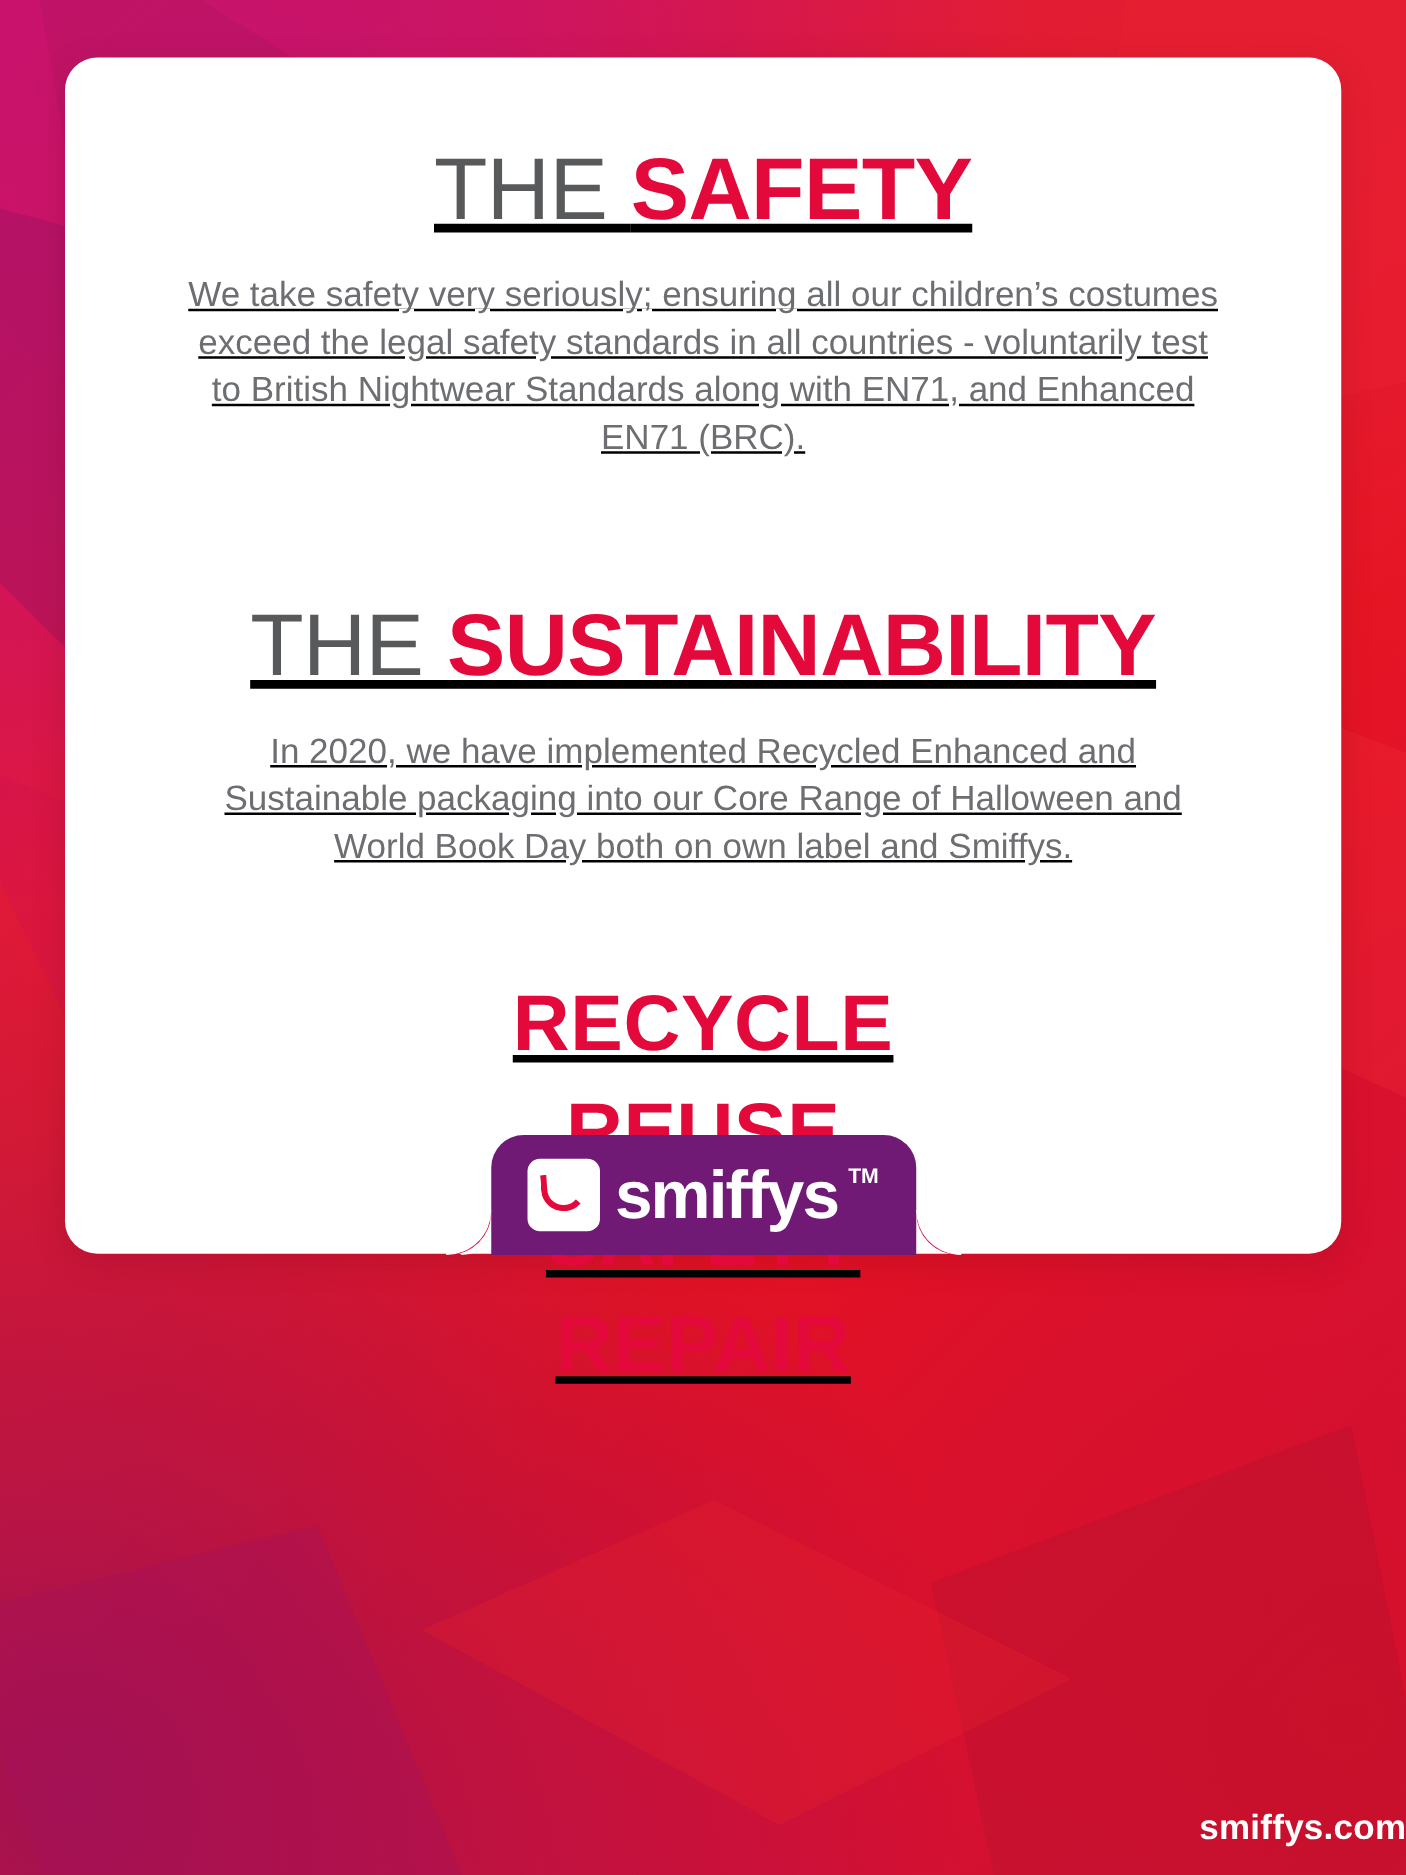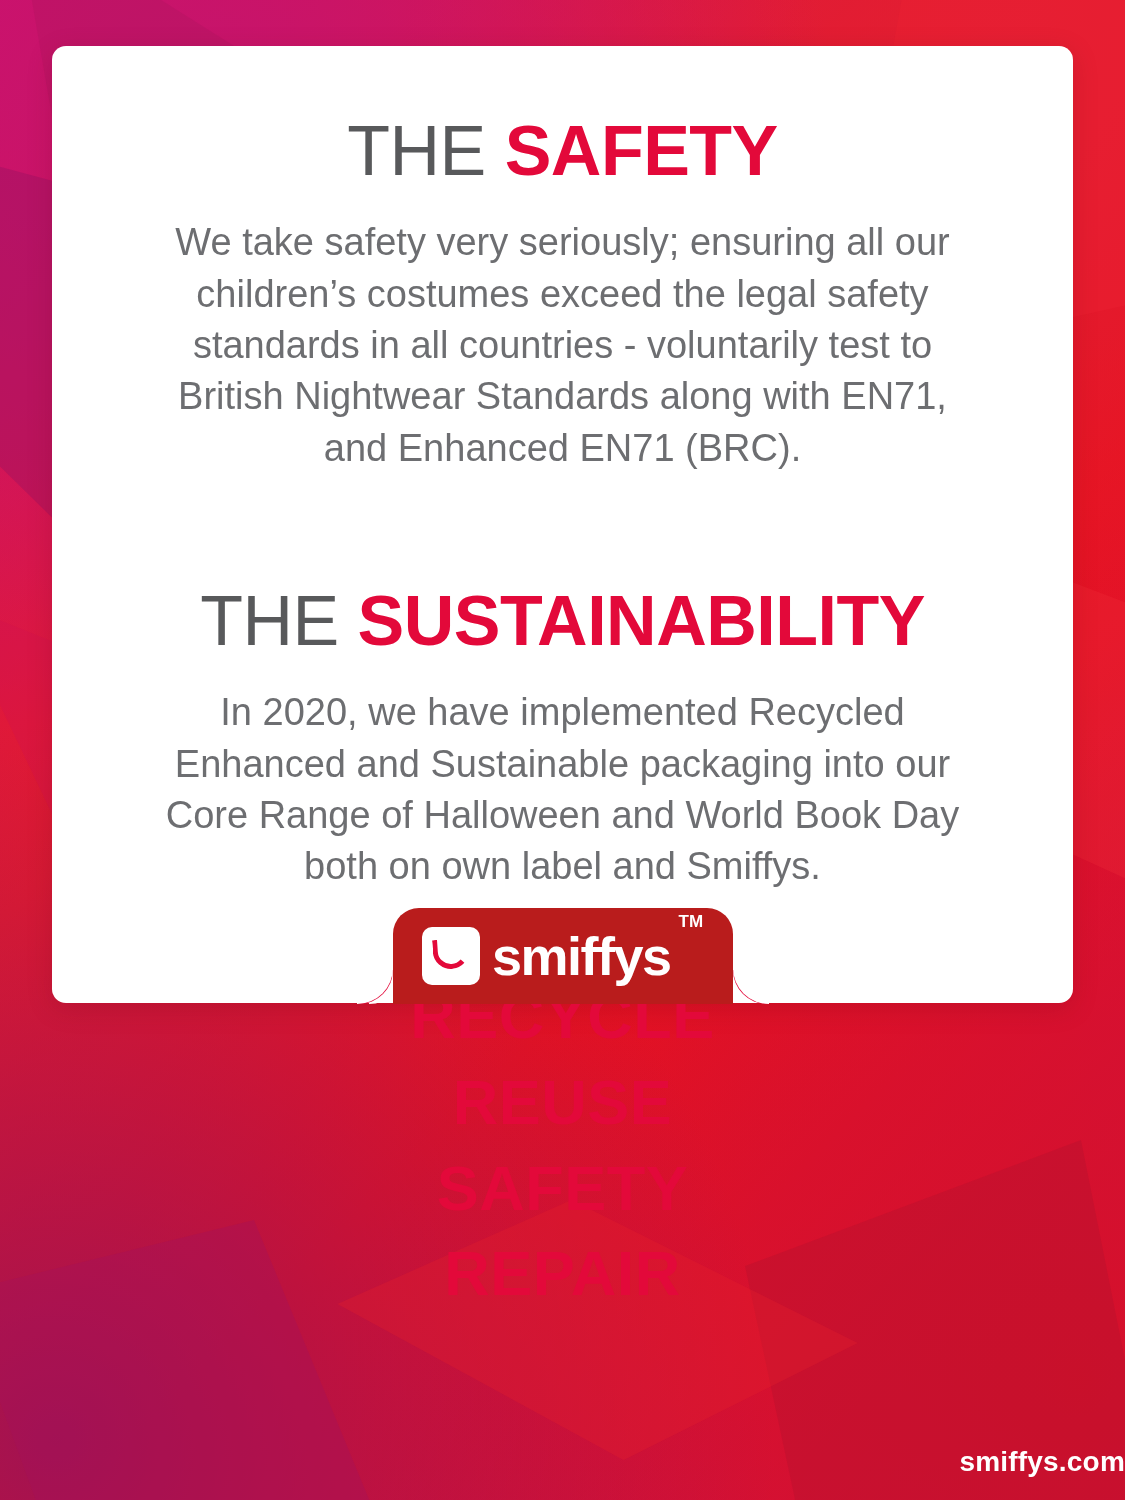--- a/index.html
+++ b/index.html
@@ -40,22 +40,23 @@
   .s7 { top:40%; left:-50px; width:260px; height:300px; background:#d2114f; opacity:0.3; clip-path: polygon(0 0, 100% 35%, 55% 100%); }
   .s8 { top:36%; right:-60px; width:280px; height:340px; background:#f0303a; opacity:0.28; clip-path: polygon(20% 0, 100% 25%, 80% 100%, 0 70%); }
 
   .card {
     position: absolute;
     left: 52px;
     top: 46px;
     width: 1021px;
     height: 957px;
     background: #ffffff;
-    border-radius: 14px;
+    border-radius: 26px;
     box-shadow: 0 6px 26px rgba(100, 0, 20, 0.18);
+    text-decoration: underline;
   }
 
   .card-inner {
     padding: 70px 60px 0 60px;
     text-align: center;
   }
 
   h1.section-title {
     margin: 0;
     font-size: 70px;
@@ -65,21 +66,21 @@
     color: #58595b;
     white-space: nowrap;
   }
   h1.section-title .accent {
     font-weight: 700;
     color: #e3093a;
   }
 
   p.body-copy {
     margin: 30px auto 0 auto;
-    font-size: 38px;
+    font-size: 28px;
     line-height: 1.35;
     color: #6d6e71;
     font-weight: 400;
     max-width: 830px;
   }
 
   .gap-between {
     height: 112px;
   }
 
@@ -93,23 +94,24 @@
   }
 
   
   .footer-tab {
     position: absolute;
     left: 50%;
     transform: translateX(-50%);
     bottom: -1px;
     width: 340px;
     height: 96px;
-    background: #b91c1c;
+    background: #701a75;
     border-radius: 26px 26px 0 0;
     display: flex;
+    align-items: center;
     justify-content: center;
   }
   .footer-tab::before,
   .footer-tab::after {
     content: "";
     position: absolute;
     bottom: 0;
     width: 34px;
     height: 34px;
     background: #e3093a;

